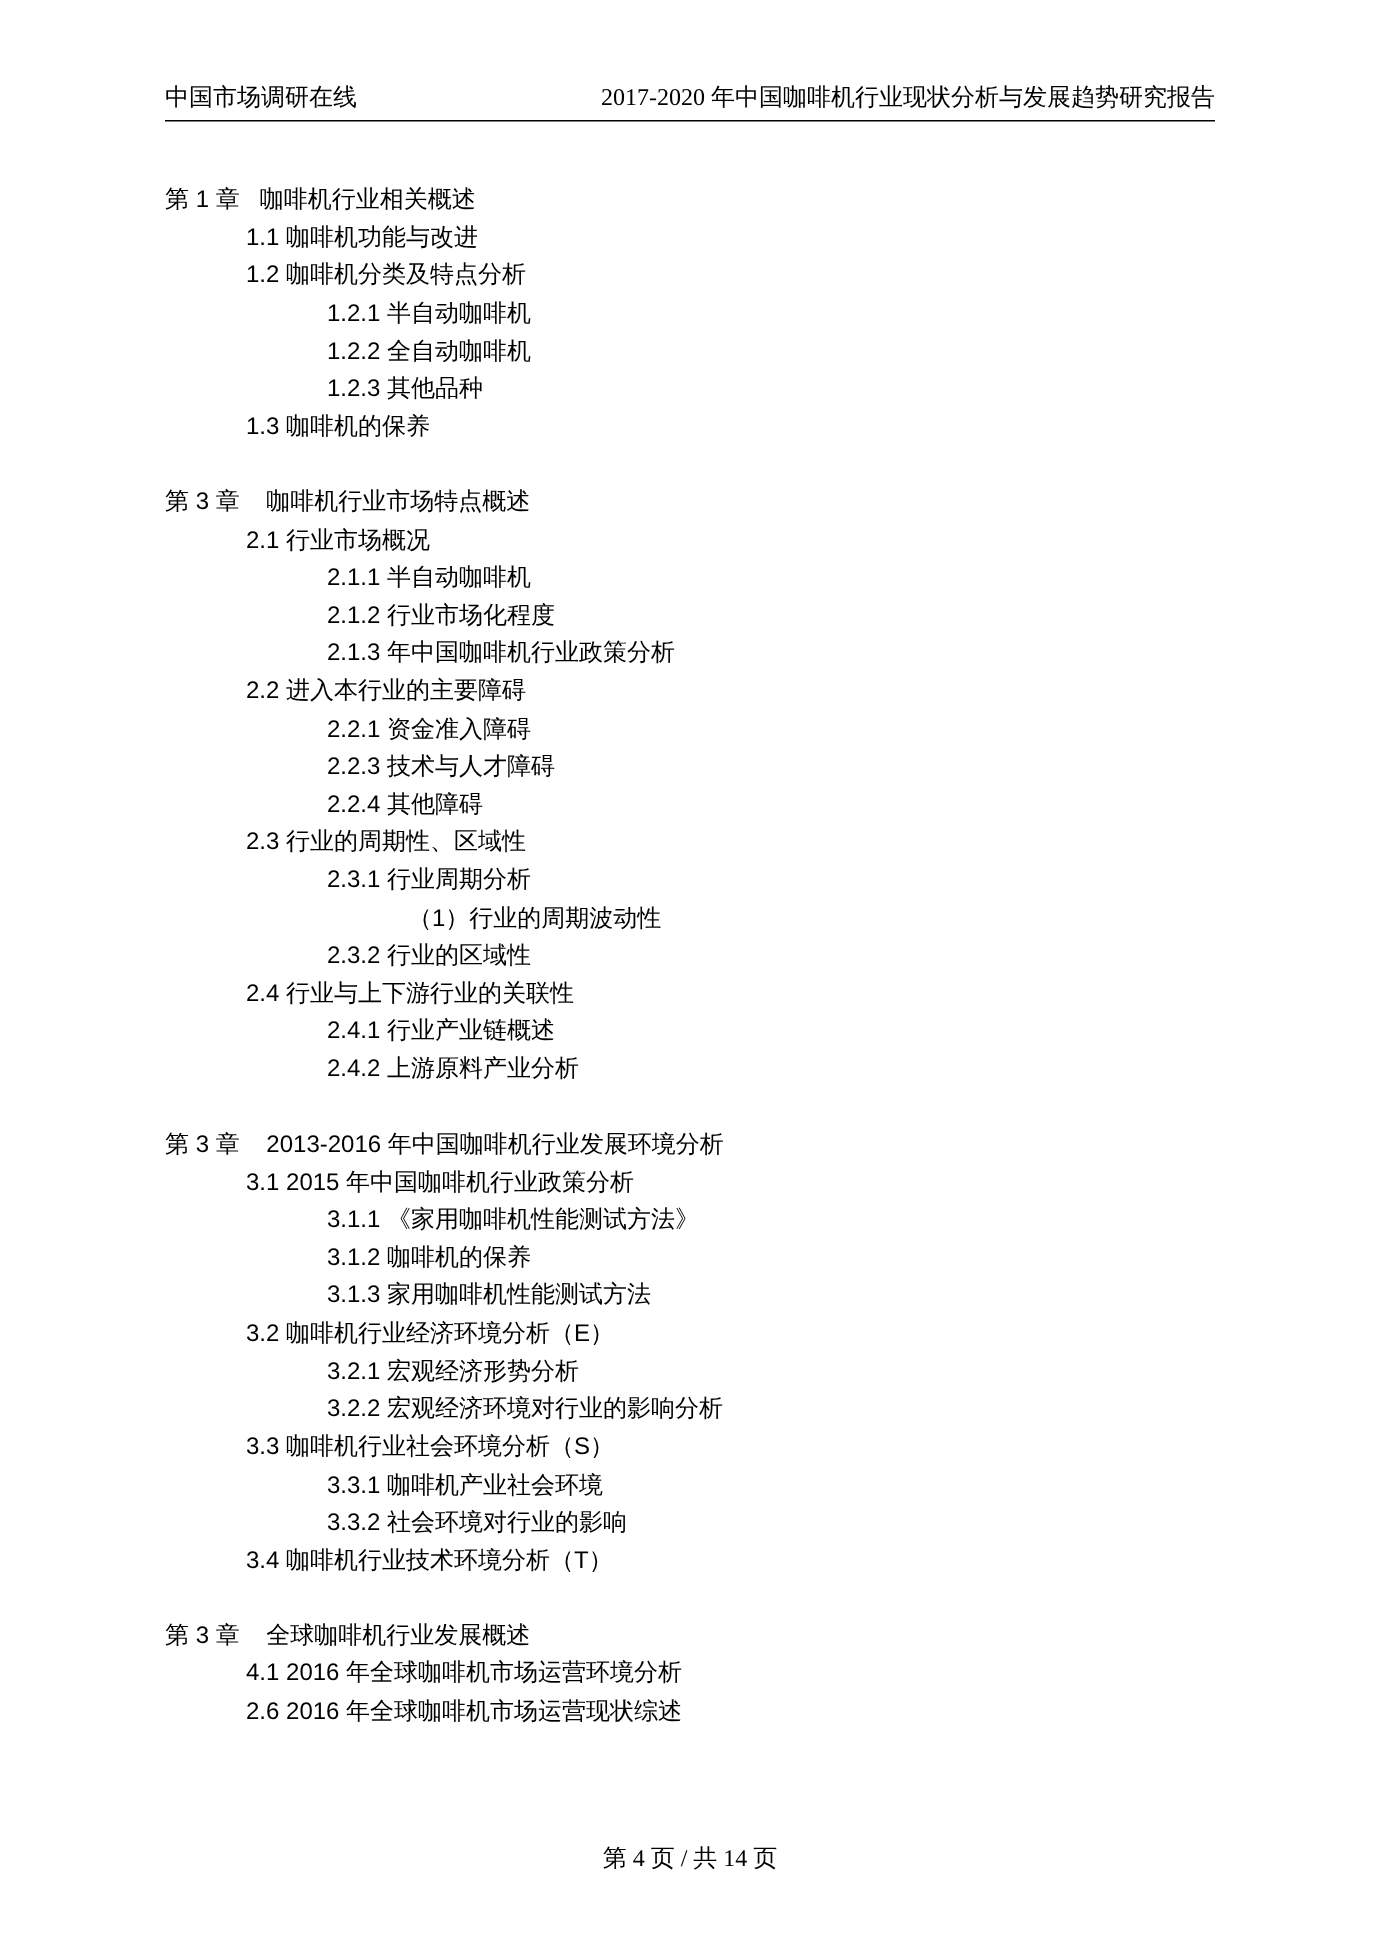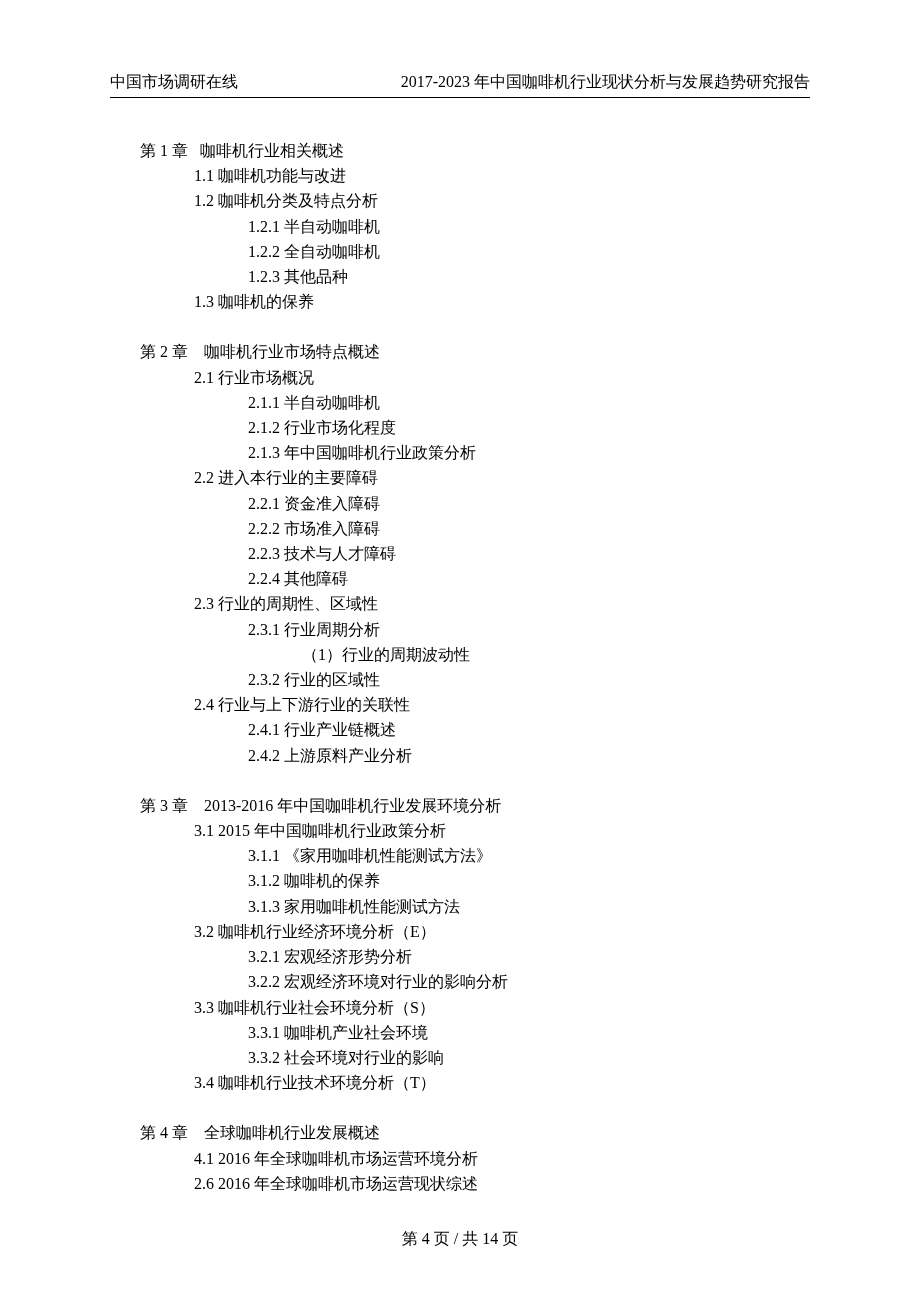--- a/index.html
+++ b/index.html
@@ -8,42 +8,41 @@
     background: #ffffff;
     font-family: "SimSun", "宋体", serif;
     color: #000000;
     width: 920px;
   }
   .page {
     width: 920px;
     height: 1302px;
     position: relative;
     box-sizing: border-box;
-    padding: 72px 110px 0 110px;
+    padding: 55px 110px 0 110px;
   }
   .header {
     display: flex;
     justify-content: space-between;
     align-items: baseline;
     border-bottom: 1px solid #000;
     padding-bottom: 4px;
     margin-bottom: 40px;
     font-size: 16px;
   }
   .header-left {
     font-family: "SimSun", "宋体", serif;
   }
   .header-right {
     font-family: "SimSun", "宋体", serif;
   }
   .content {
     font-size: 16px;
     line-height: 25.2px;
-    font-family: Liberation Serif, serif;
-    margin-left: 30px;
+    font-family: Liberation Sans, sans-serif;
   }
   .chapter-block {
     margin-bottom: 25px;
   }
   .chapter-title {
     white-space: pre;
   }
   .lvl-1 {
     padding-left: 54px;
     white-space: pre;
@@ -66,42 +65,41 @@
     font-family: "SimSun", "宋体", serif;
   }
 </style>
 </head>
 <body>
 
 <div class="page">
 
   <div class="header">
     <span class="header-left">中国市场调研在线</span>
-    <span class="header-right">2017-2023 年中国咖啡机行业现状分析与发展趋势研究报告</span>
+    <span class="header-right">2017-2020 年中国咖啡机行业现状分析与发展趋势研究报告</span>
   </div>
 
   <div class="content" id="toc-content">
       <div class="chapter-block">
         <div class="chapter-title">第 1 章   咖啡机行业相关概述</div>
         <div class="lvl-1">1.1 咖啡机功能与改进</div>
         <div class="lvl-1">1.2 咖啡机分类及特点分析</div>
         <div class="lvl-2">1.2.1 半自动咖啡机</div>
         <div class="lvl-2">1.2.2 全自动咖啡机</div>
         <div class="lvl-2">1.2.3 其他品种</div>
         <div class="lvl-1">1.3 咖啡机的保养</div>
       </div>
       <div class="chapter-block">
-        <div class="chapter-title">第 2 章    咖啡机行业市场特点概述</div>
+        <div class="chapter-title">第 3 章    咖啡机行业市场特点概述</div>
         <div class="lvl-1">2.1 行业市场概况</div>
         <div class="lvl-2">2.1.1 半自动咖啡机</div>
         <div class="lvl-2">2.1.2 行业市场化程度</div>
         <div class="lvl-2">2.1.3 年中国咖啡机行业政策分析</div>
         <div class="lvl-1">2.2 进入本行业的主要障碍</div>
         <div class="lvl-2">2.2.1 资金准入障碍</div>
-        <div class="lvl-2">2.2.2 市场准入障碍</div>
         <div class="lvl-2">2.2.3 技术与人才障碍</div>
         <div class="lvl-2">2.2.4 其他障碍</div>
         <div class="lvl-1">2.3 行业的周期性、区域性</div>
         <div class="lvl-2">2.3.1 行业周期分析</div>
         <div class="lvl-3">（1）行业的周期波动性</div>
         <div class="lvl-2">2.3.2 行业的区域性</div>
         <div class="lvl-1">2.4 行业与上下游行业的关联性</div>
         <div class="lvl-2">2.4.1 行业产业链概述</div>
         <div class="lvl-2">2.4.2 上游原料产业分析</div>
       </div>
@@ -113,21 +111,21 @@
         <div class="lvl-2">3.1.3 家用咖啡机性能测试方法</div>
         <div class="lvl-1">3.2 咖啡机行业经济环境分析（E）</div>
         <div class="lvl-2">3.2.1 宏观经济形势分析</div>
         <div class="lvl-2">3.2.2 宏观经济环境对行业的影响分析</div>
         <div class="lvl-1">3.3 咖啡机行业社会环境分析（S）</div>
         <div class="lvl-2">3.3.1 咖啡机产业社会环境</div>
         <div class="lvl-2">3.3.2 社会环境对行业的影响</div>
         <div class="lvl-1">3.4 咖啡机行业技术环境分析（T）</div>
       </div>
       <div class="chapter-block">
-        <div class="chapter-title">第 4 章    全球咖啡机行业发展概述</div>
+        <div class="chapter-title">第 3 章    全球咖啡机行业发展概述</div>
         <div class="lvl-1">4.1 2016 年全球咖啡机市场运营环境分析</div>
         <div class="lvl-1">2.6 2016 年全球咖啡机市场运营现状综述</div>
       </div>
     </div>
 
   <div class="footer">
     <span>第 4 页 / 共 14 页</span>
   </div>
 
 </div>

